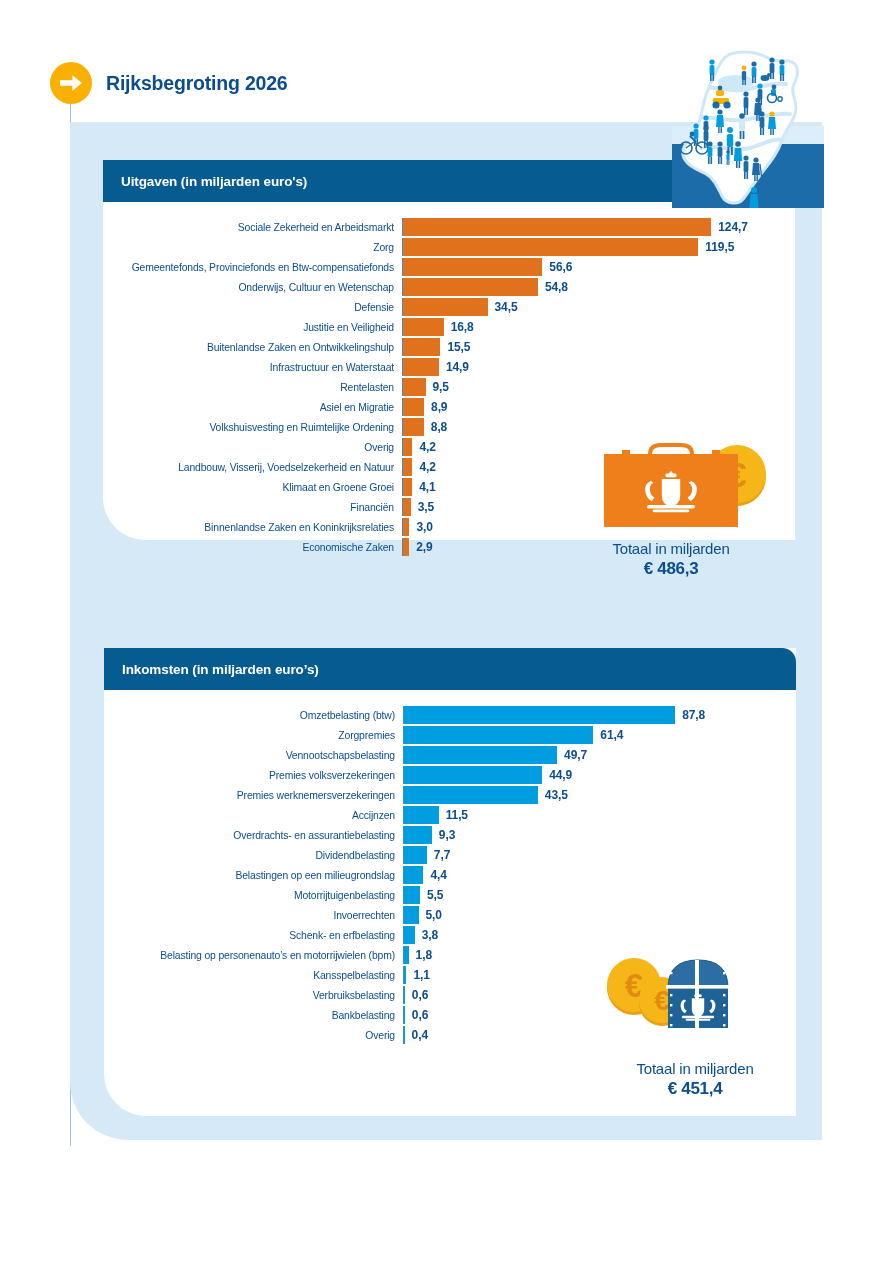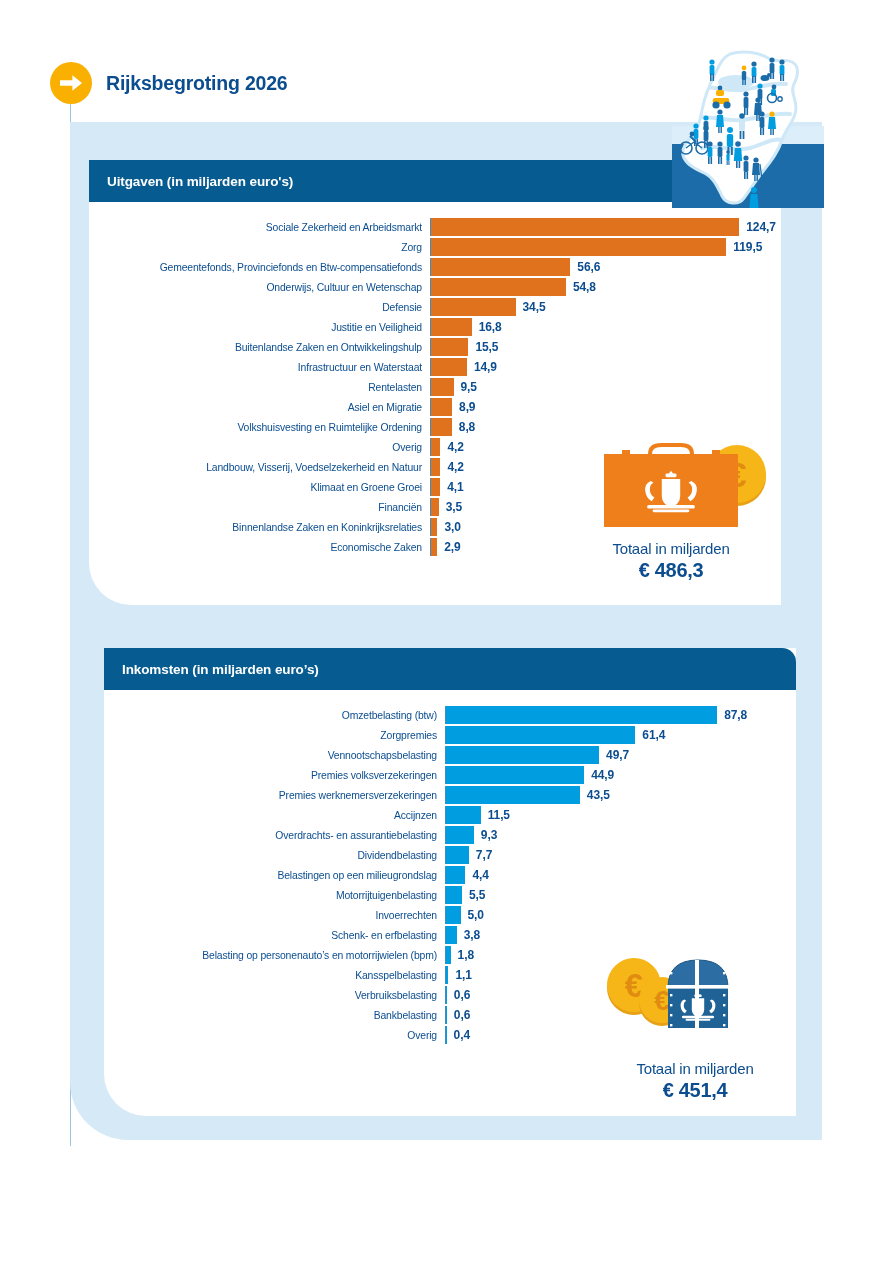--- a/index.html
+++ b/index.html
@@ -36,32 +36,32 @@
     width: 752px; height: 1018px;
     background: #D6E9F7;
     border-bottom-left-radius: 58px;
     z-index: 2;
   }
 
   
   .card {
     position: absolute; background: #ffffff; z-index: 6;
   }
-  .card.expenses { left: 89px; top: 160px; width: 692px; height: 445px; border-bottom-left-radius: 42px; }
+  .card.expenses { left: 103px; top: 160px; width: 692px; height: 380px; border-bottom-left-radius: 42px; }
   .card.income   { left: 104px; top: 648px; width: 692px; height: 468px; border-bottom-left-radius: 42px; }
 
   .card-header {
     height: 42px; background: #065B90; color: #fff;
     display: flex; align-items: center; padding-left: 18px;
     font-size: 13.5px; font-weight: bold; letter-spacing: -0.1px;
   }
   .card.income .card-header { border-top-right-radius: 14px; }
 
   
-  .chart { position: relative; padding-top: 16px; padding-left: 42px; }
+  .chart { position: relative; padding-top: 16px; }
   .row {
     position: relative; display: flex; align-items: center;
     height: 18px; margin-bottom: 2px;
   }
   .row-label {
     width: 299px; text-align: right; padding-right: 8px;
     font-size: 10.4px; color: #0B4D8F; white-space: nowrap;
     letter-spacing: -0.15px;
   }
   .axis-line {
@@ -77,21 +77,21 @@
   }
 
   
   .totals { position: absolute; text-align: center; z-index: 8; }
   .totals.expenses-totals { left: 576px; top: 432px; width: 190px; }
   .totals.income-totals   { left: 600px; top: 952px; width: 190px; }
   .totals .caption {
     font-size: 15px; color: #0B4D8F; margin-top: 4px; letter-spacing: -0.2px;
   }
   .totals .amount {
-    font-size: 20px; font-weight: bold; color: #0B4D8F; margin-top: 2px;
+    font-size: 17px; font-weight: bold; color: #0B4D8F; margin-top: 2px;
     letter-spacing: -0.3px;
   }
   .icon-stage { position: relative; height: 104px; }
   .icon-stage svg { position: absolute; left: 50%; transform: translateX(-50%); top: 0; }
 
   
   .nl-map { position: absolute; left: 672px; top: 48px; z-index: 10; }
 </style>
 </head>
 <body>

